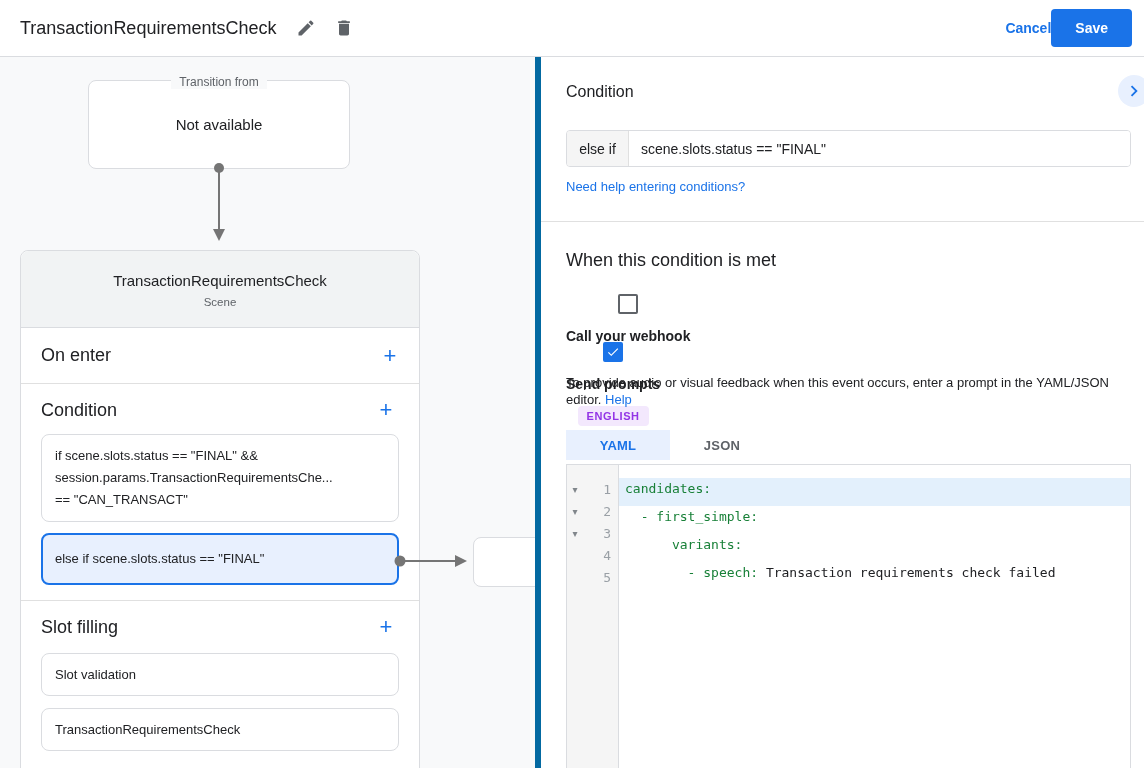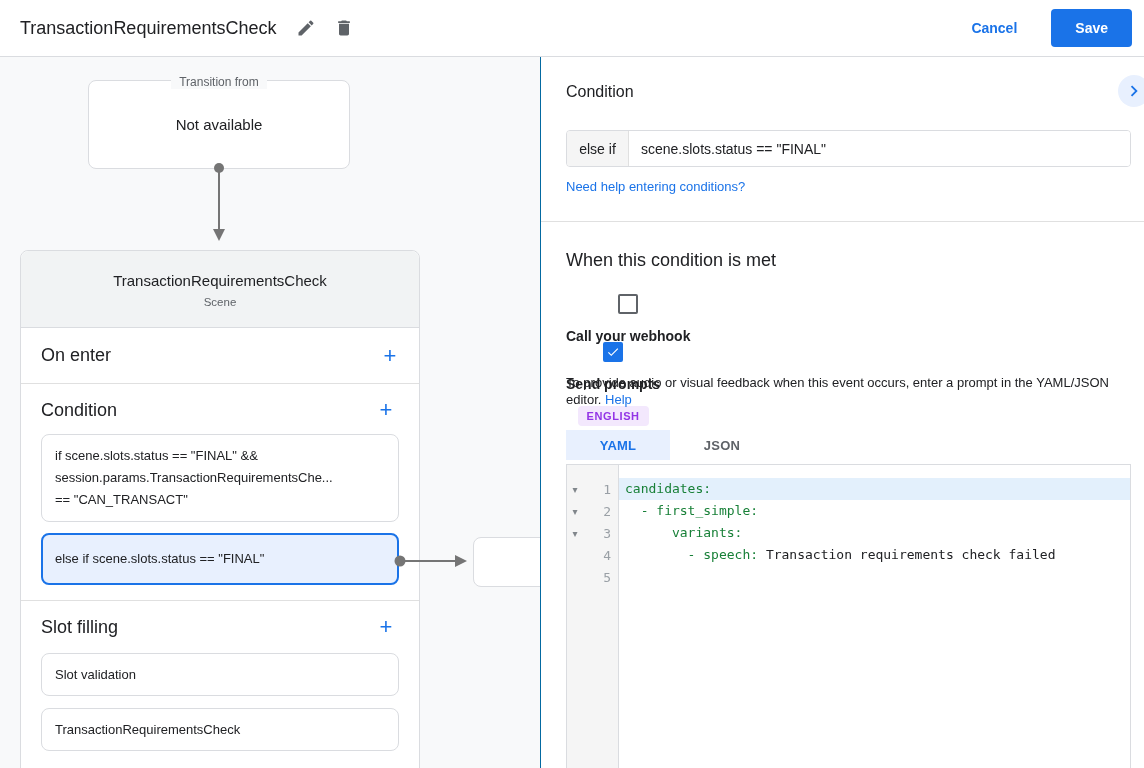--- a/index.html
+++ b/index.html
@@ -12,27 +12,27 @@
             background:#fff; border-bottom:1px solid #dadce0;
             display:flex; align-items:center; padding:0 12px 0 20px; }
   .page-title { font-size:18px; color:#202124; font-weight:400; }
   .icon-btn { background:none; border:none; cursor:pointer; display:flex;
               align-items:center; justify-content:center; width:28px; height:28px; }
   .icon-btn svg { fill:#5f6368; }
   #edit-btn { margin-left:16px; }
   #delete-btn { margin-left:10px; }
   .spacer { flex:1; }
   .cancel-btn { background:none; border:none; color:#1a73e8; font-weight:700;
-                font-size:14px; cursor:pointer; margin-right:34px; font-family:inherit; }
+                font-size:14px; cursor:pointer; font-family:inherit; }
   .save-btn { background:#1a73e8; color:#fff; border:none; border-radius:4px;
               font-size:14px; font-weight:700; padding:11px 24px; cursor:pointer; font-family:inherit; }
 
   
   #canvas { position:absolute; left:0; top:57px; width:541px; height:711px;
-            background:#f8f9fa; border-right:1px solid #0369a1; overflow:hidden; }
+            background:#f8f9fa; border-right:6px solid #0369a1; overflow:hidden; }
   .node-label { position:absolute; top:-9px; left:0; right:0; text-align:center; pointer-events:none; }
   .node-label span { background:#f8f9fa; padding:0 8px; font-size:12px; color:#5f6368; }
 
   #from-box { position:absolute; left:88px; top:23px; width:262px; height:89px;
               background:#fff; border:1px solid #dadce0; border-radius:8px;
               display:flex; align-items:center; justify-content:center; }
   #from-box .val { font-size:15px; color:#202124; }
 
   .connector { position:absolute; }
 
@@ -104,21 +104,21 @@
   
   #editor { position:absolute; left:25px; top:407px; width:565px; height:310px;
             border:1px solid #dadce0; display:flex; background:#fff; }
   #gutter { width:52px; background:#f5f5f5; border-right:1px solid #dadce0;
             padding-top:13px; flex:0 0 auto; }
   .gut-line { height:22px; display:flex; align-items:center; }
   .fold { width:16px; text-align:center; font-size:10px; color:#80868b; cursor:pointer; }
   .lnum { flex:1; text-align:right; padding-right:7px; font-family:"DejaVu Sans Mono", monospace;
           font-size:13px; color:#9aa0a6; }
   #code { flex:1; padding-top:13px; overflow:hidden; cursor:text; }
-  .code-line { height:22px; line-height:22px; white-space:pre;
+  .code-line { height:28px; line-height:22px; white-space:pre;
                font-family:"DejaVu Sans Mono", monospace; font-size:13px; padding-left:6px; }
   .code-line.hl { background:#e3f0fc; }
   .tok-key { color:#188038; }
   .tok-plain { color:#202124; }
 </style>
 </head>
 <body>
 
 <div id="app">
 

